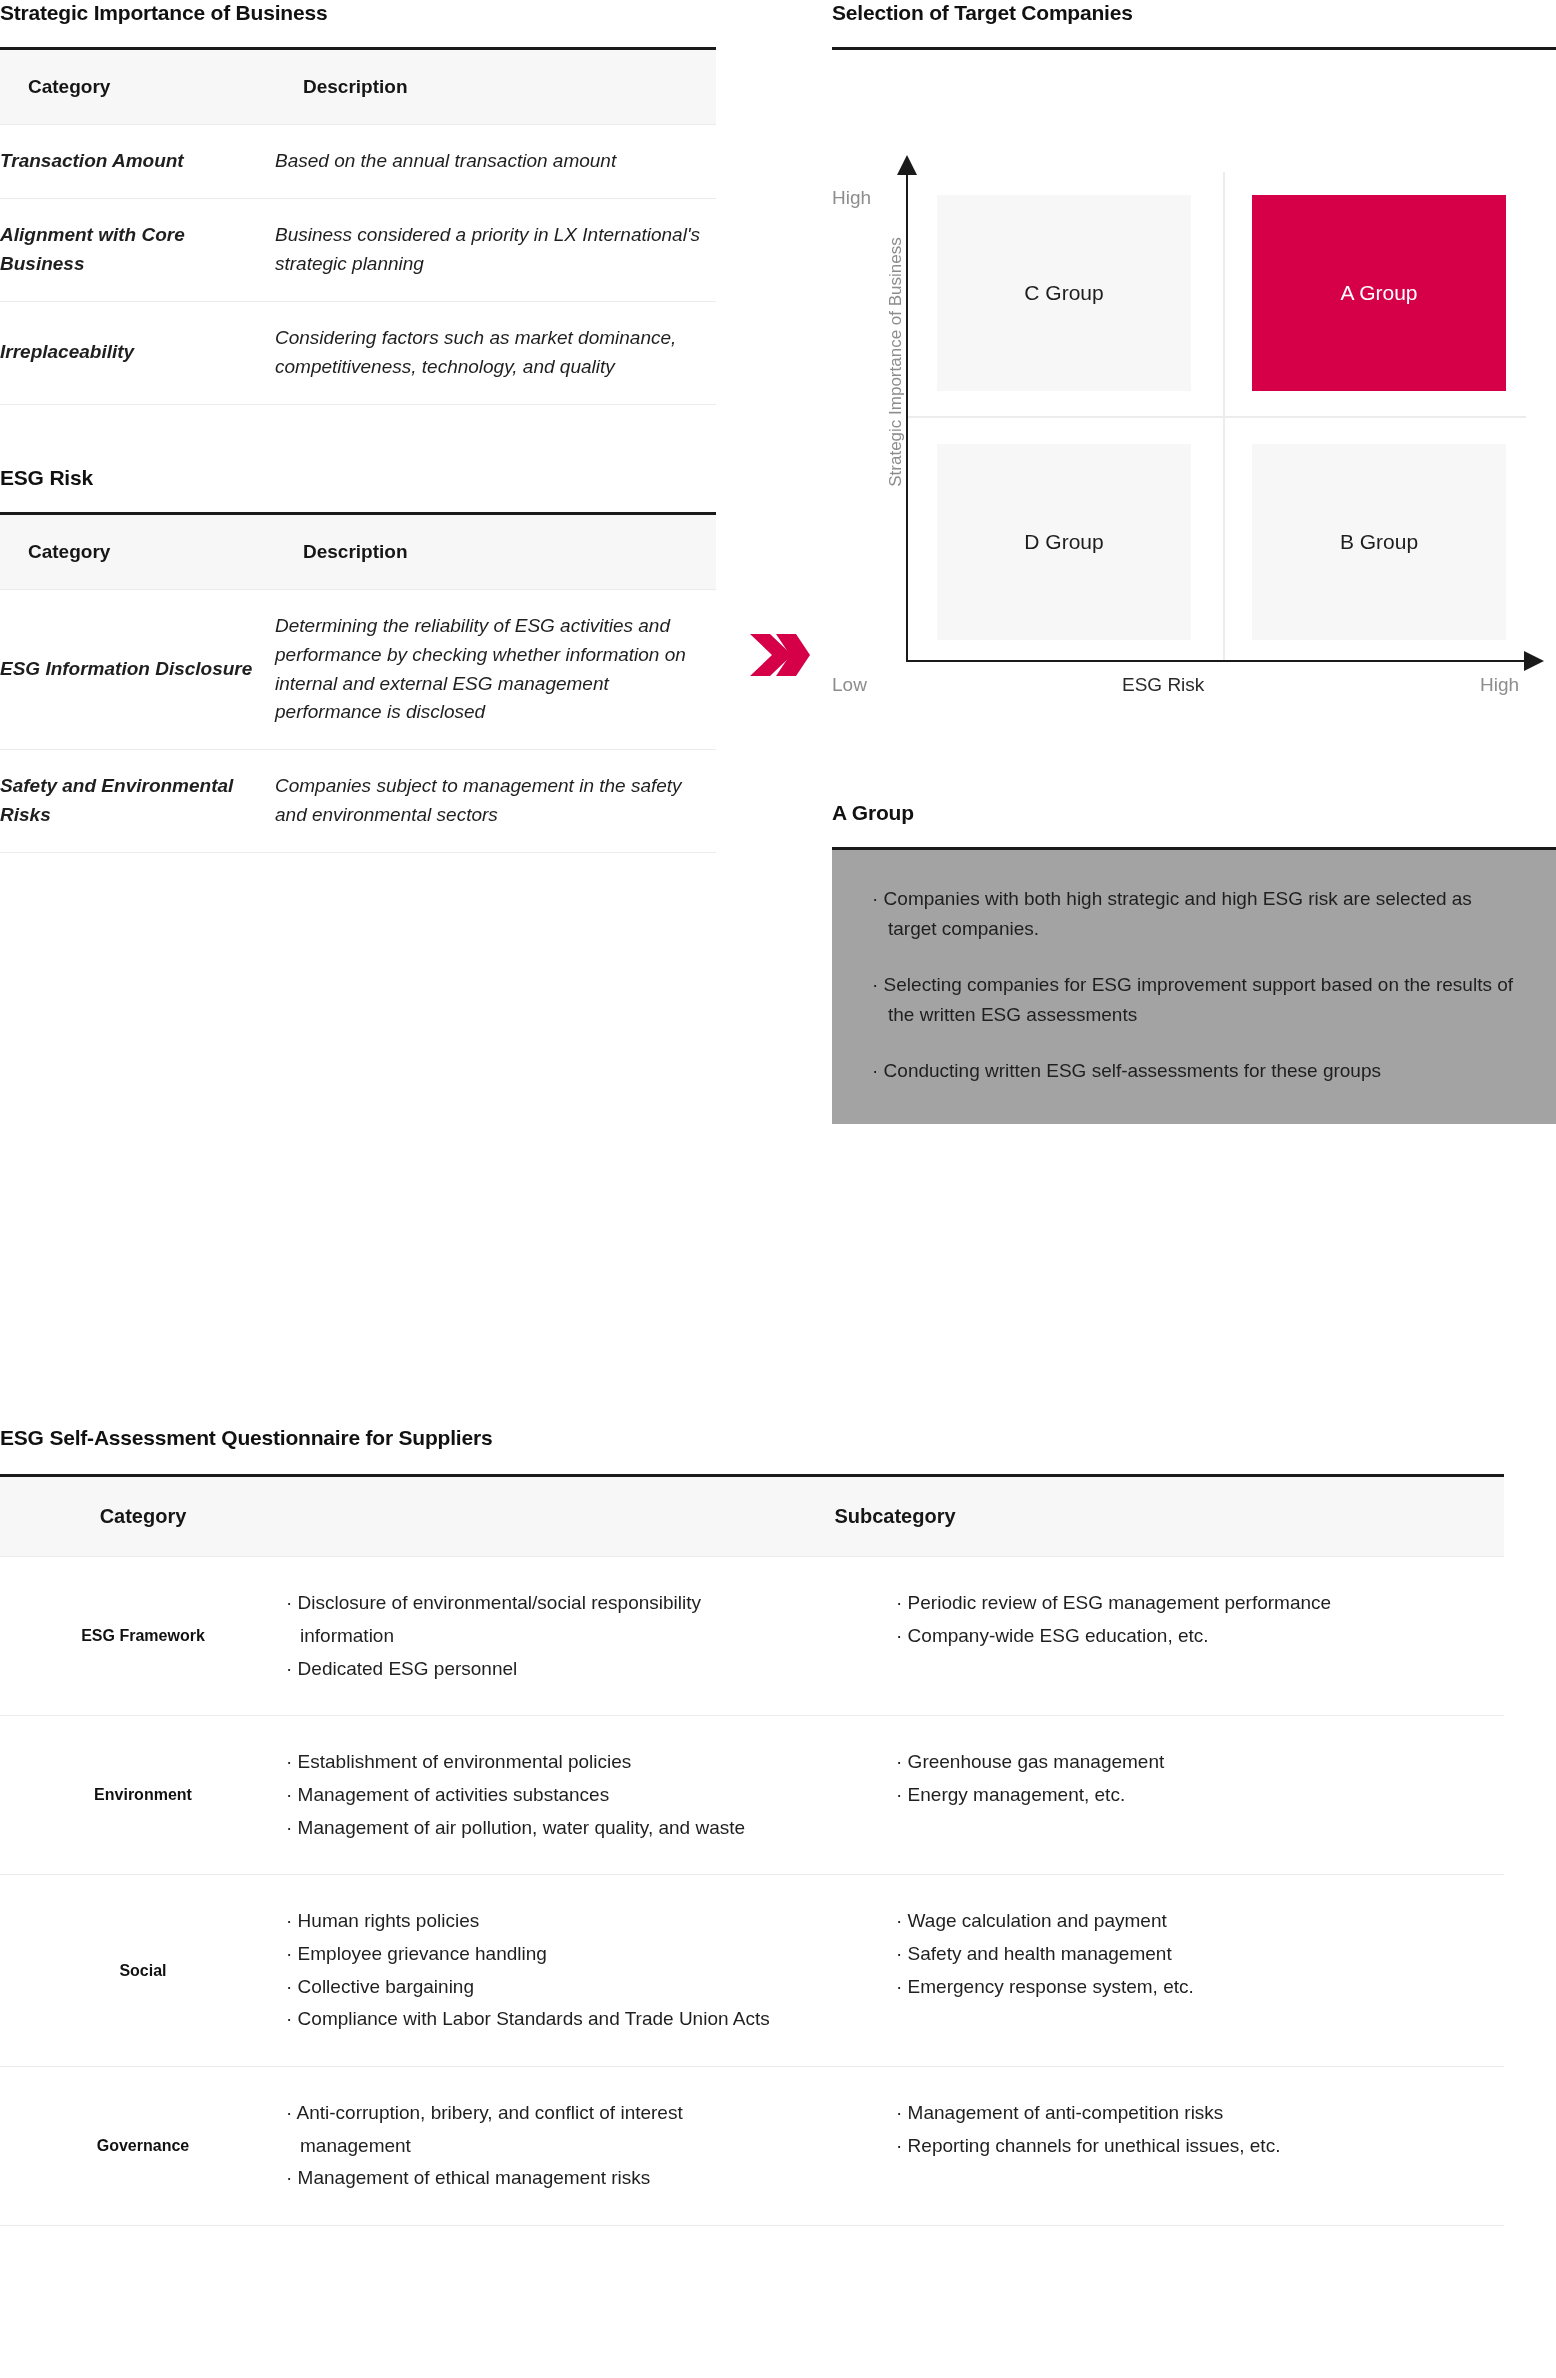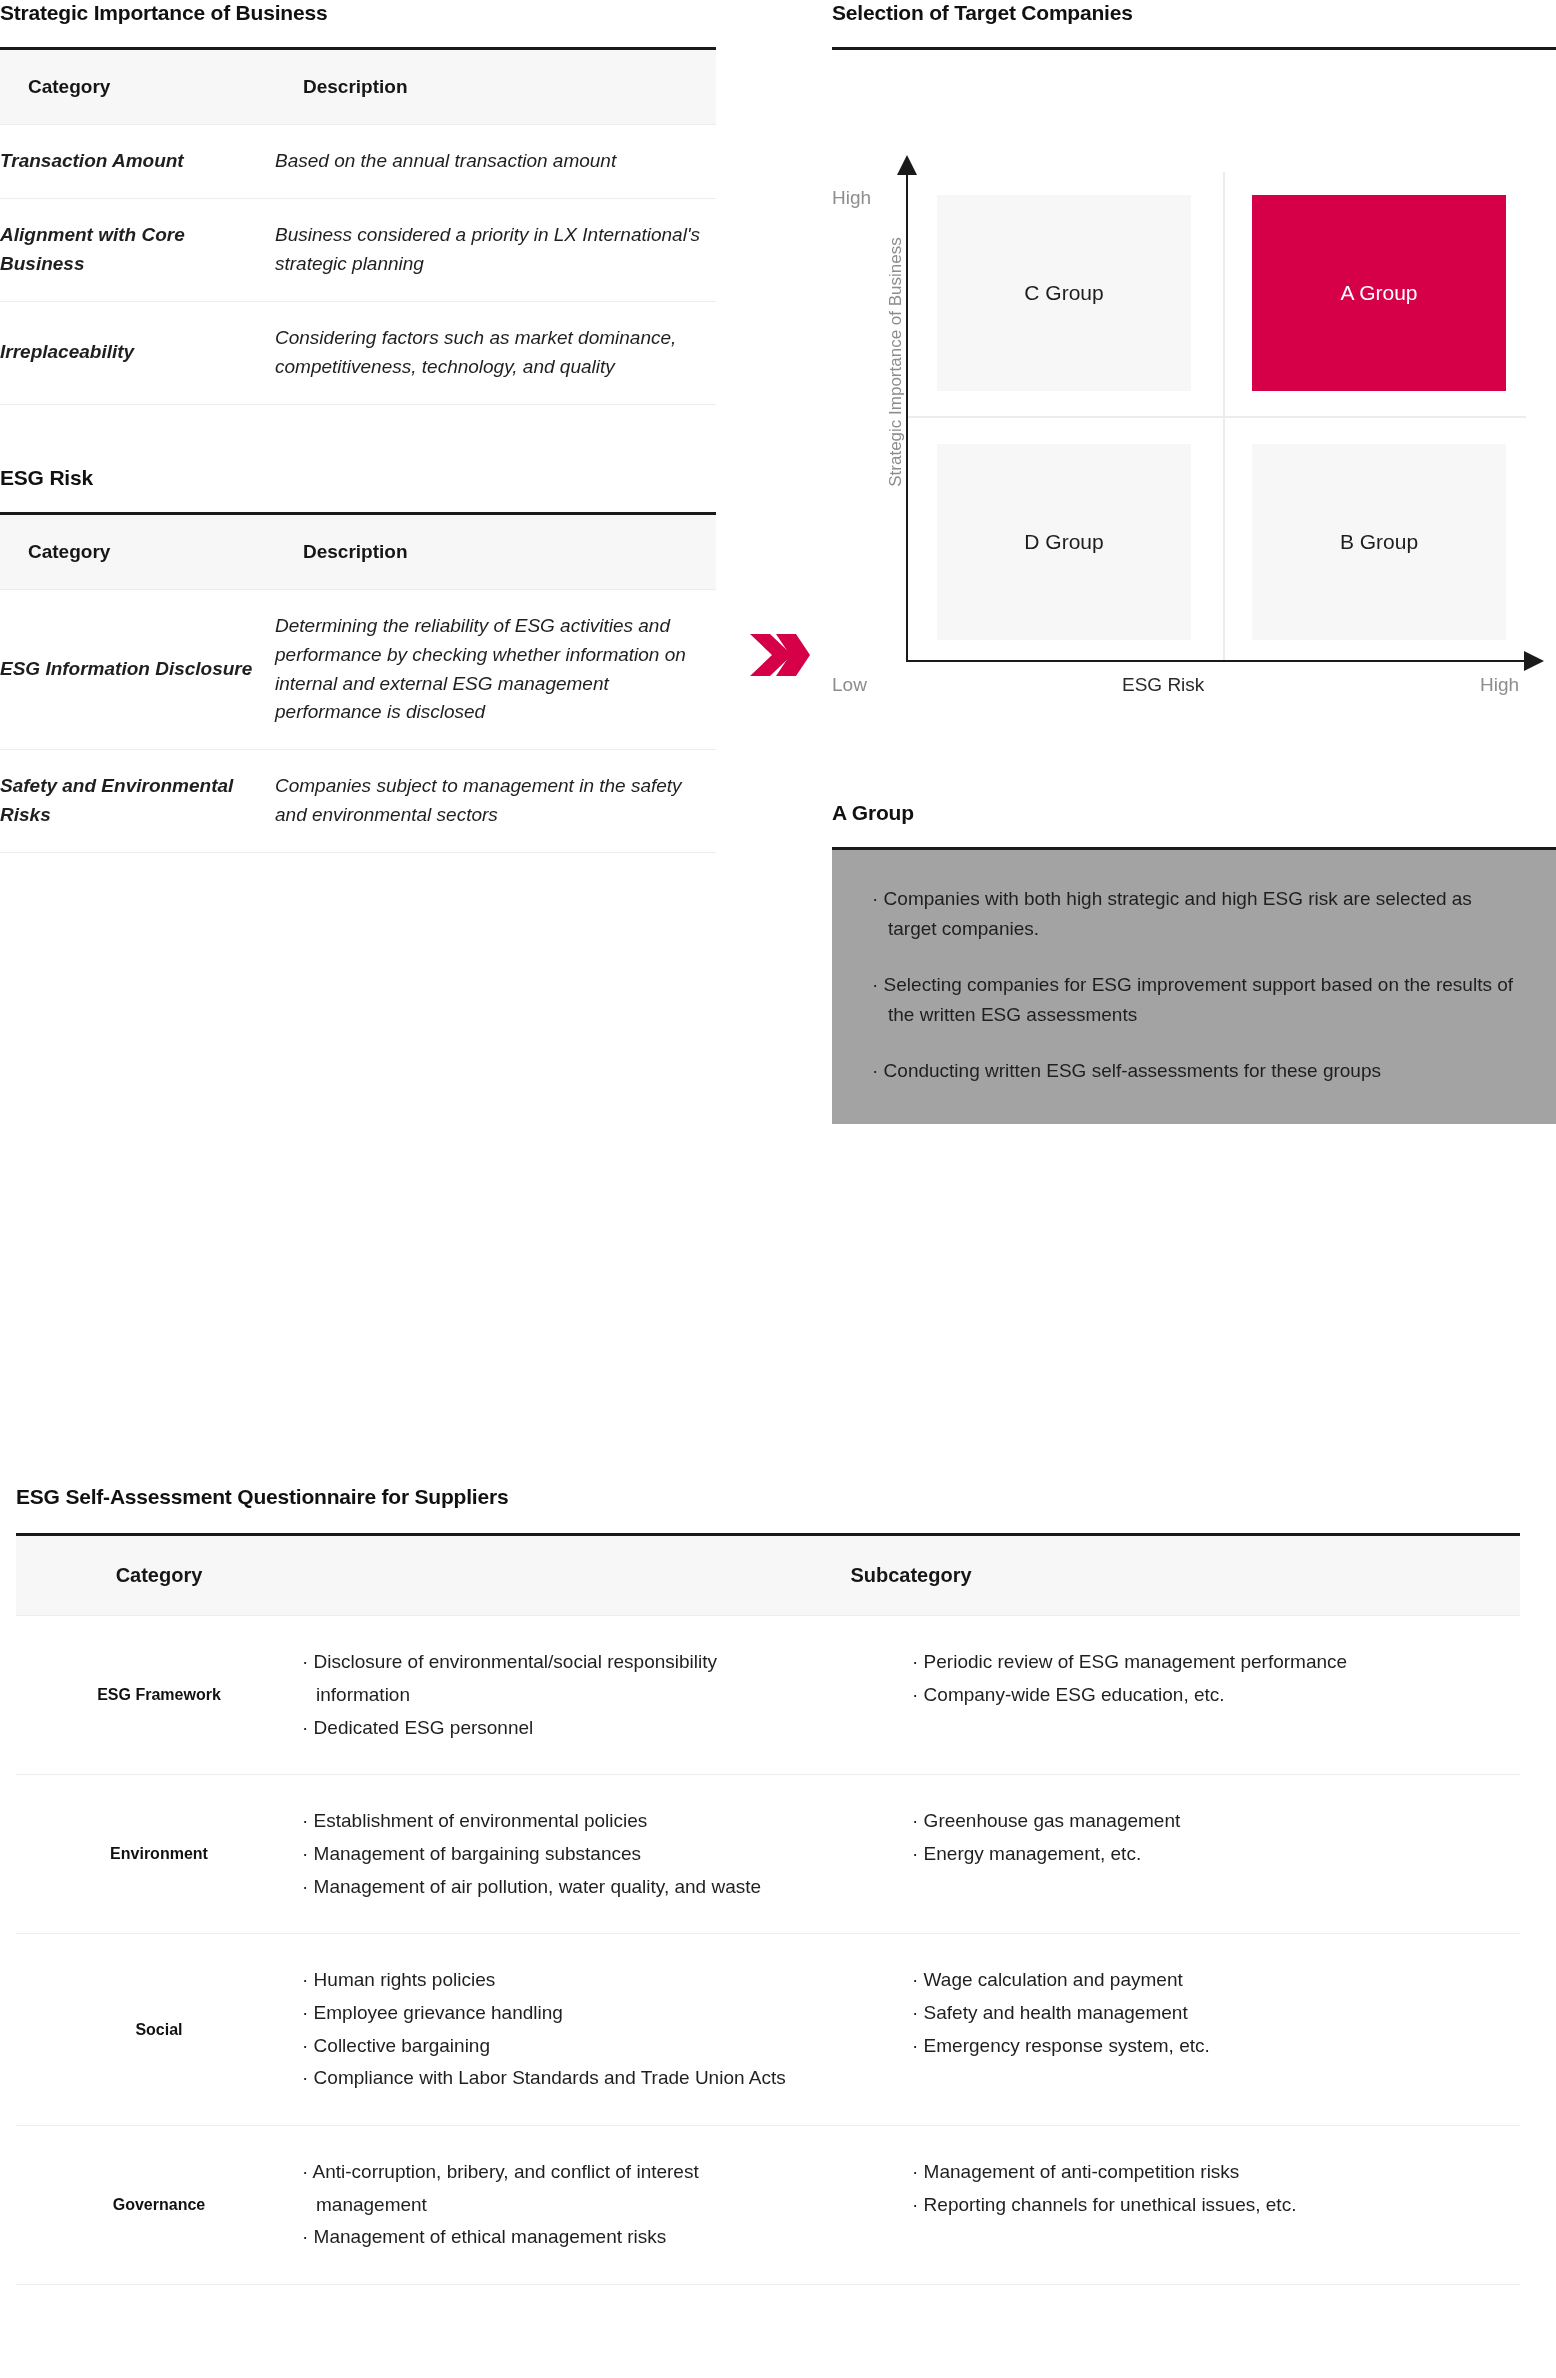--- a/index.html
+++ b/index.html
@@ -201,23 +201,22 @@
     color: #1f1f1f;
     margin-bottom: 26px;
     padding-left: 16px;
     text-indent: -16px;
   }
   .info-item:last-child { margin-bottom: 0; }
 
   
   #questionnaire {
     position: absolute;
-    left: 0; top: 1484px;
+    left: 0; top: 1425px;
     width: 1504px;
-    margin-left: 16px;
   }
   #questionnaire .block-title { margin-bottom: 24px; }
   table.qtbl { border-collapse: collapse; width: 100%; table-layout: fixed; }
   table.qtbl thead th {
     background: #f7f7f7;
     font-size: 20px;
     font-weight: bold;
     color: #161616;
     padding: 28px 0;
     border-bottom: 1px solid #ececec;
@@ -394,21 +393,21 @@
             </div>
           </td>
         </tr>
 
         <tr>
           <td class="q-cat">Environment</td>
           <td class="q-sub">
             <div class="sub-grid">
               <div class="sub-col sub-left">
                 <div class="bullet-line">· Establishment of environmental policies</div>
-                <div class="bullet-line">· Management of bargaining substances</div>
+                <div class="bullet-line">· Management of activities substances</div>
               </div>
               <div class="sub-col wide sub-right">
                 <div class="bullet-line">· Greenhouse gas management</div>
                 <div class="bullet-line">· Energy management, etc.</div>
               </div>
             </div>
             <div class="bullet-line">· Management of air pollution, water quality, and waste</div>
           </td>
         </tr>
 

